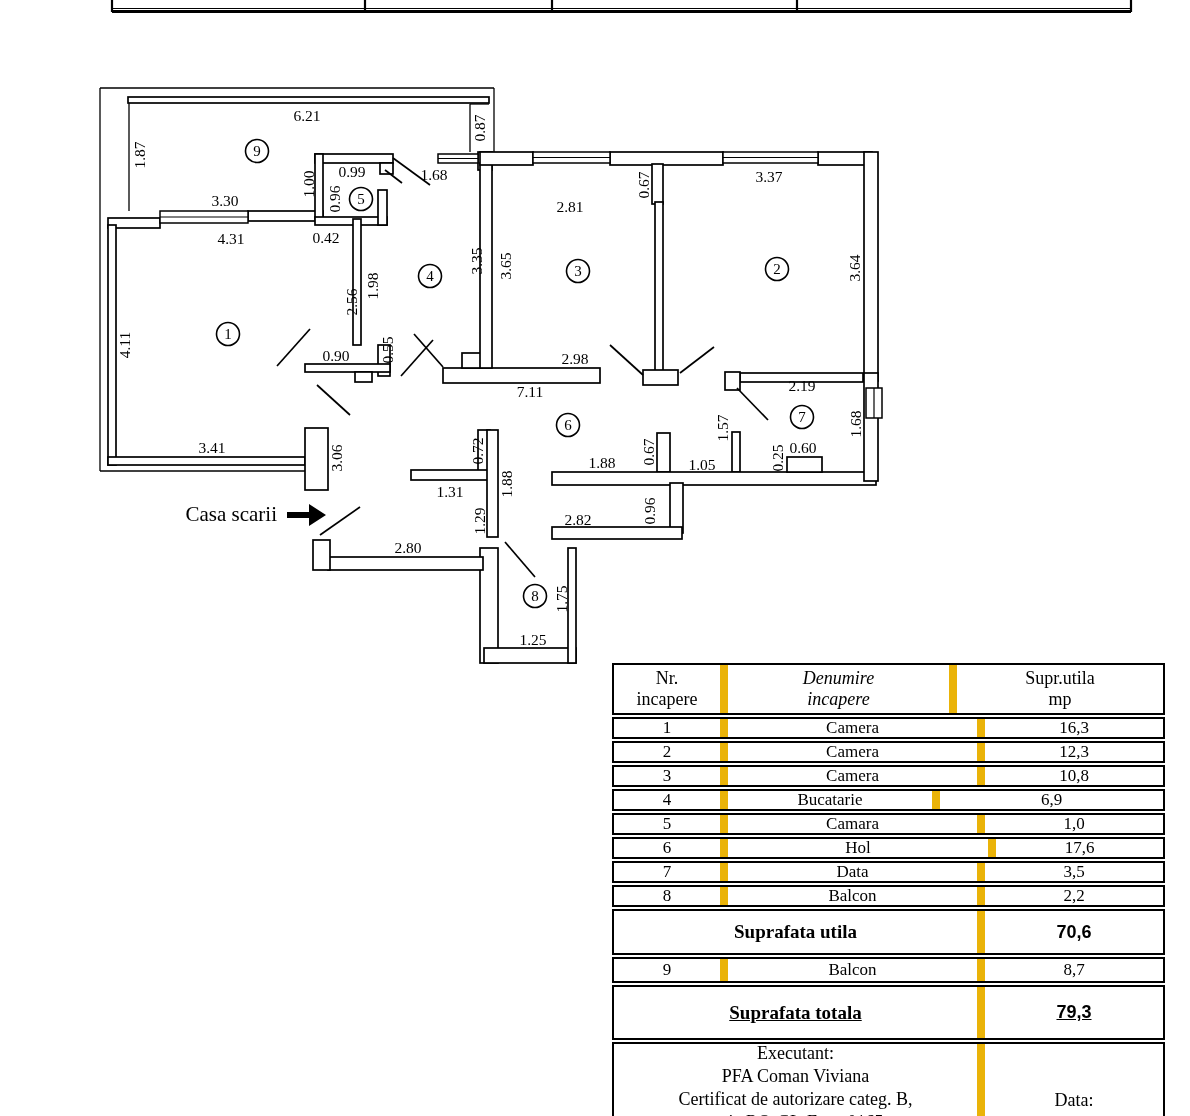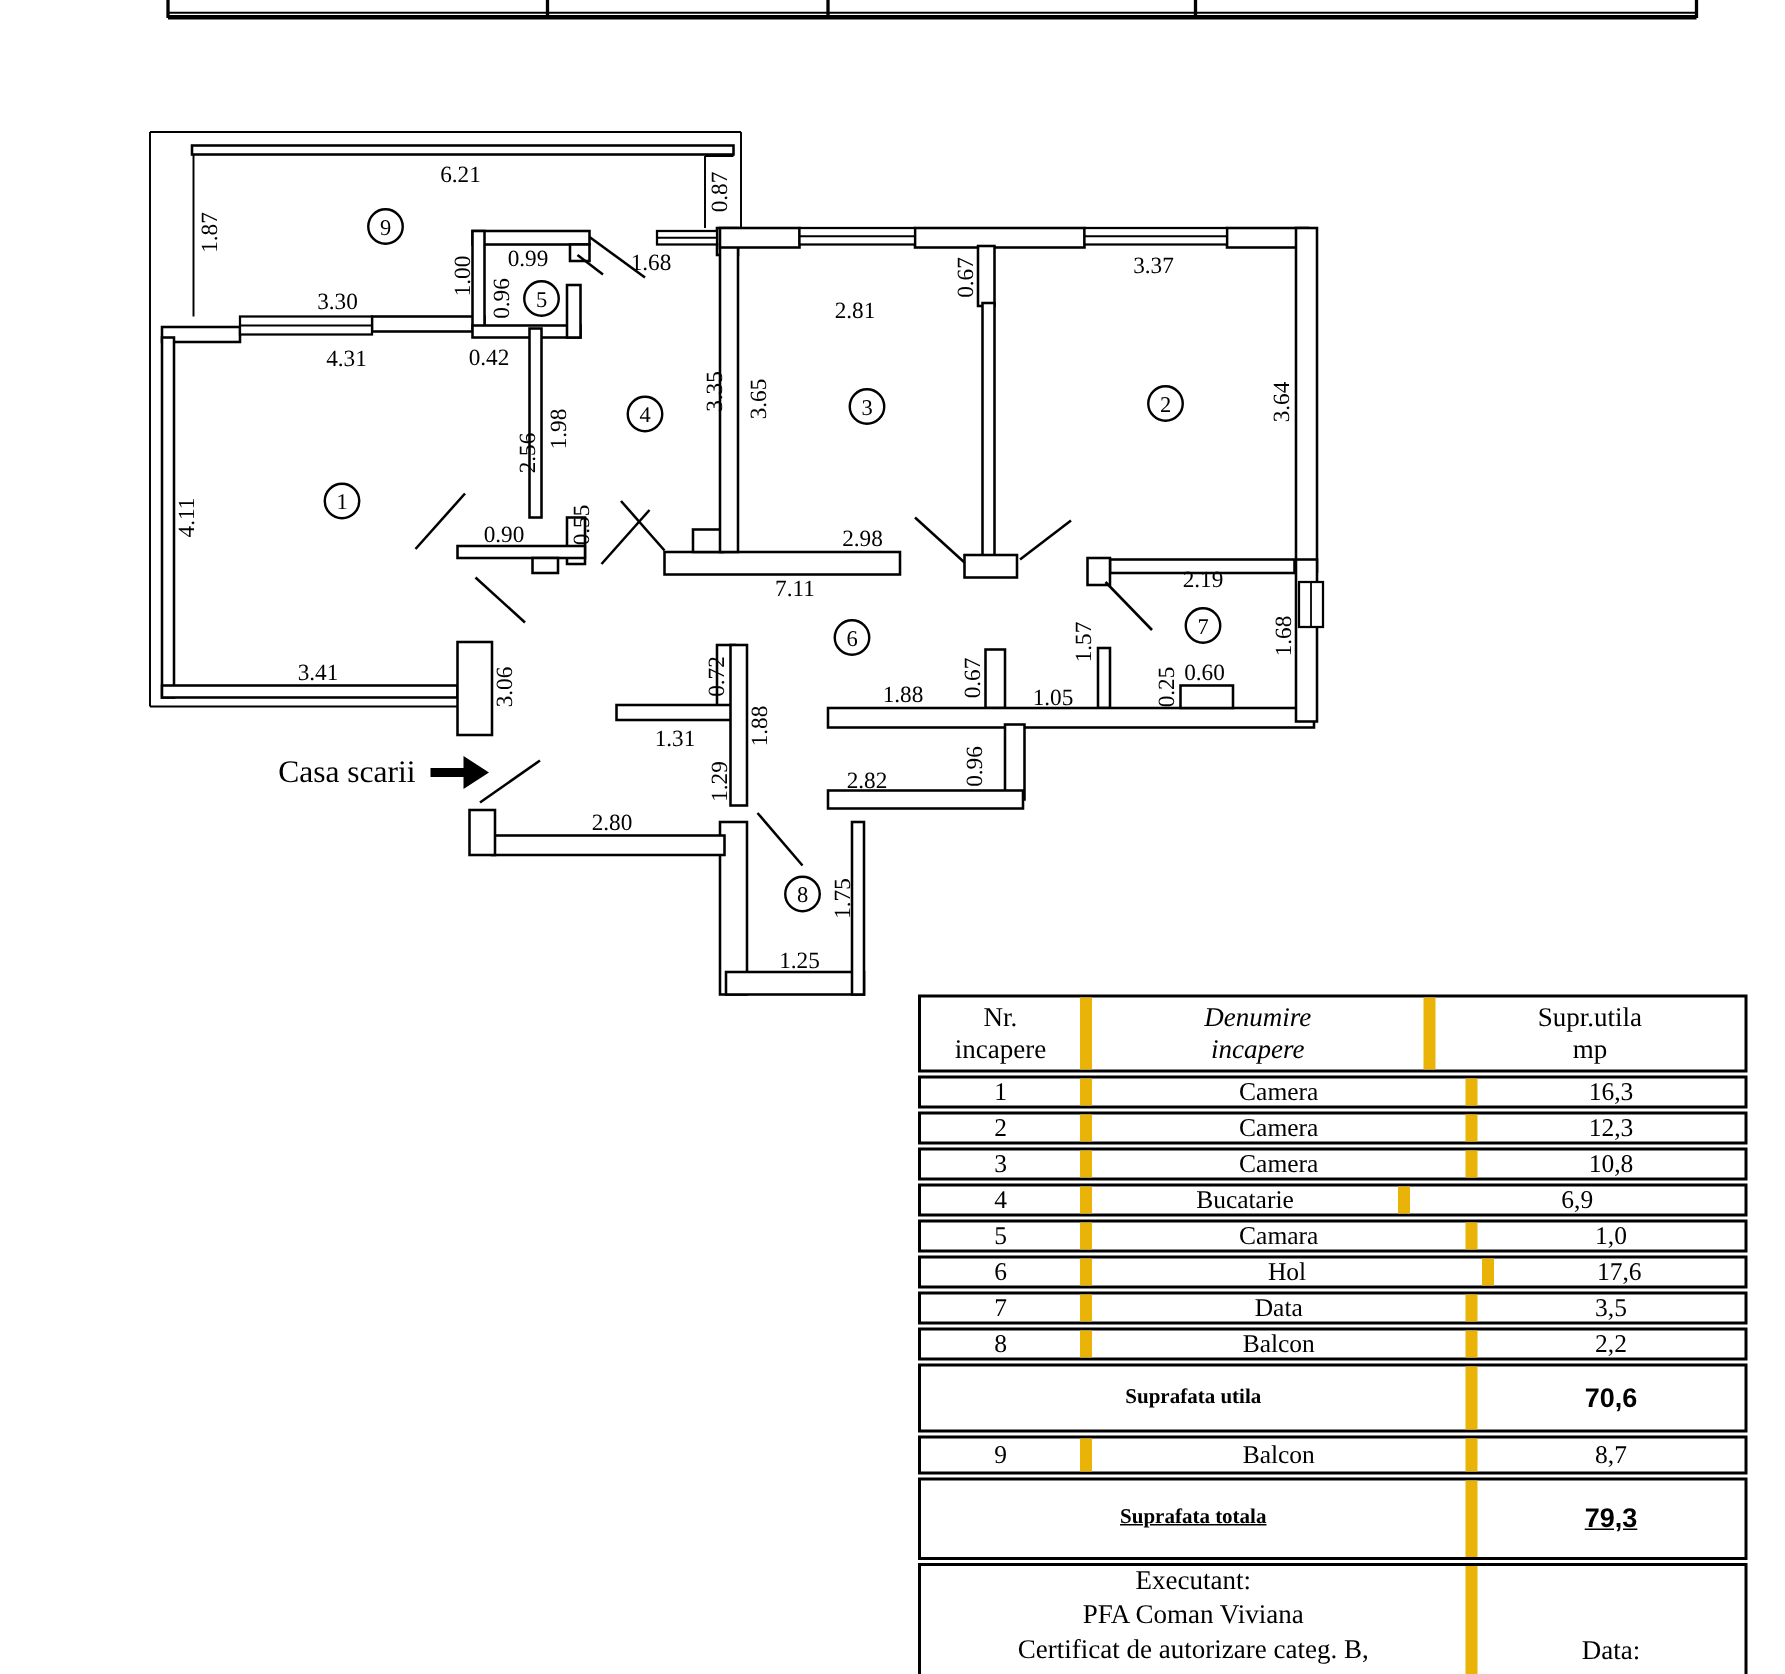--- a/index.html
+++ b/index.html
@@ -4,21 +4,21 @@
 <style>
   html,body{margin:0;padding:0;background:#fff;}
   #page{position:relative;width:1190px;height:1116px;background:#ffffff;overflow:hidden;
         font-family:"Liberation Serif",serif;color:#000;}
   #plan-svg{position:absolute;left:0;top:0;}
   .trow{position:absolute;border:2px solid #000;background:#fff;display:flex;box-sizing:border-box;align-items:stretch;}
   .tcell{display:flex;align-items:center;justify-content:center;box-sizing:border-box;
          font-size:17px;line-height:1.15;text-align:center;}
   .tcell.brd{border-right:8px solid #eab308;}
   .hdr .tcell{font-size:18px;}
-  .boldrow .tcell{font-weight:bold;font-size:14px;}
+  .boldrow .tcell{font-weight:bold;font-size:19px;}
   .boldrow .val{font-family:"Liberation Sans",sans-serif;font-size:18px;}
   .exec-lines{display:block;padding-top:4px;font-size:18px;line-height:23px;text-align:center;width:100%;}
   .data-cell{display:flex;align-items:flex-start;justify-content:center;padding-top:46px;font-size:18px;}
 </style>
 </head>
 <body>
 
 <div id="page">
   <svg id="plan-svg" width="1190" height="1116" viewBox="0 0 1190 1116">
       <line x1="112" y1="0" x2="112" y2="12" stroke="#000" stroke-width="2.2"></line>

